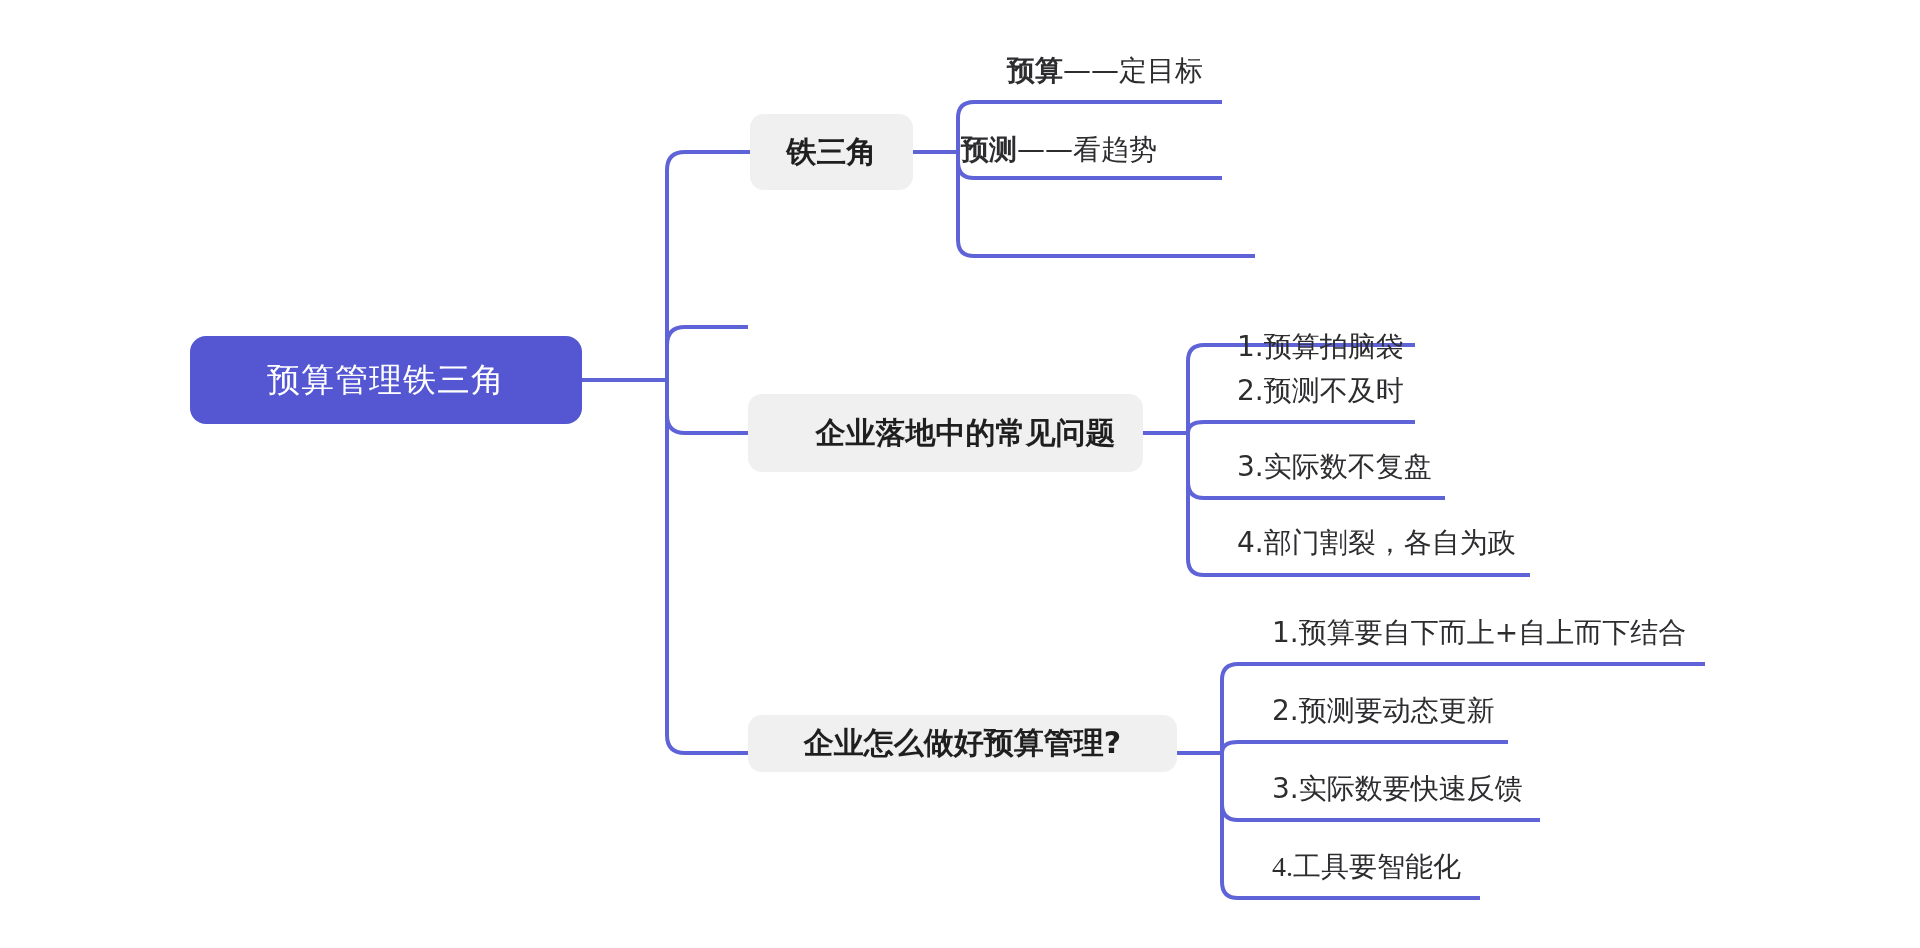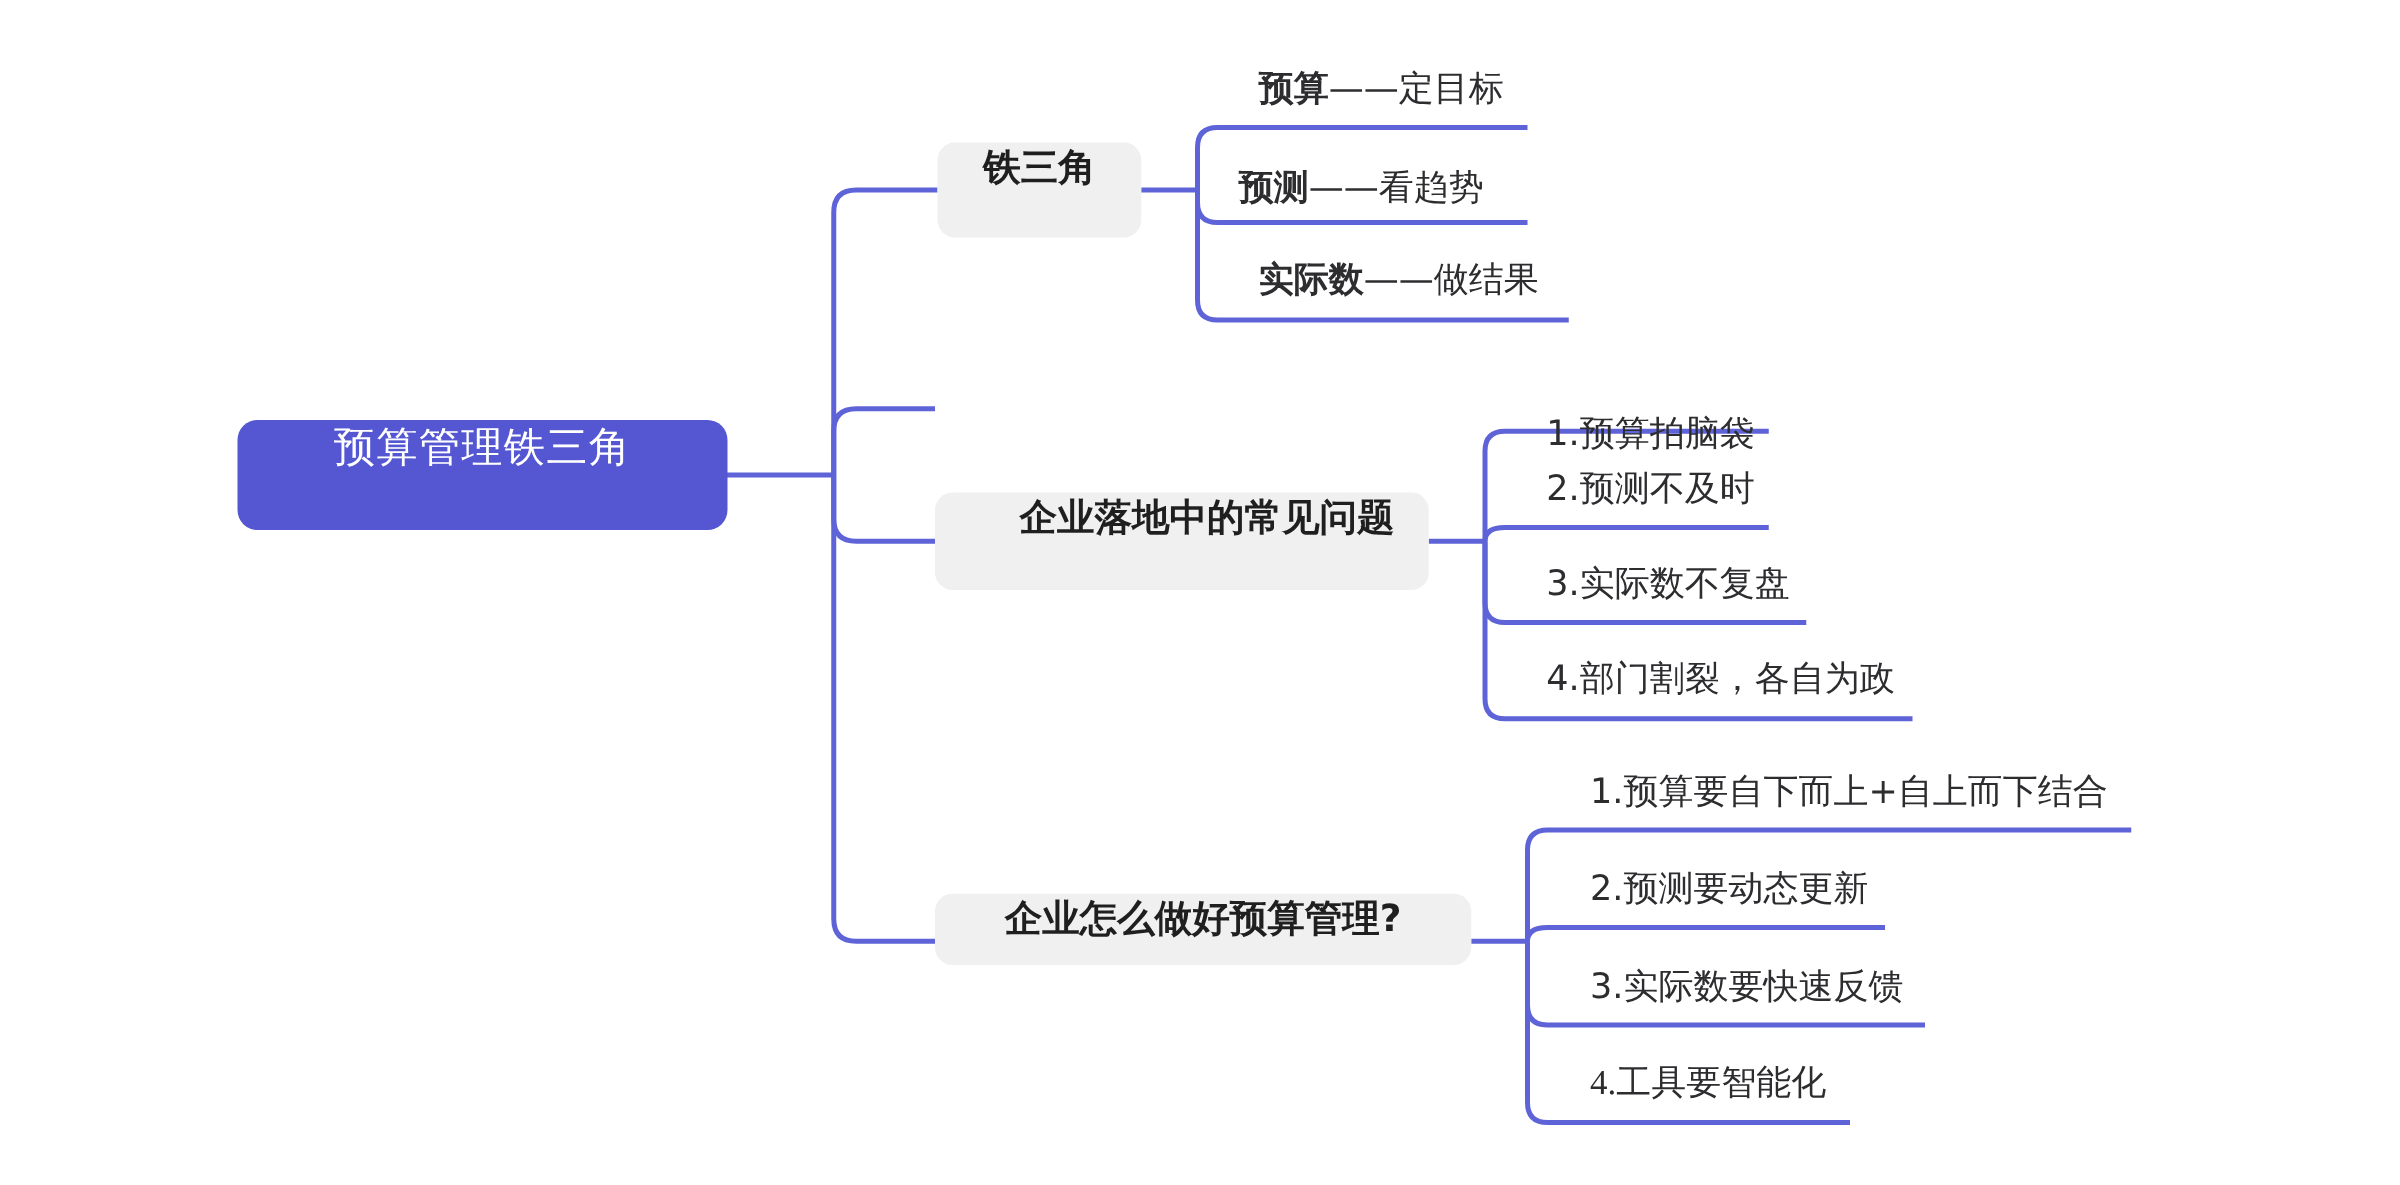--- a/index.html
+++ b/index.html
@@ -28,21 +28,21 @@
   }
   svg.links path{
     fill:none;
     stroke:var(--connector);
     stroke-width:4;
     stroke-linejoin:round;
   }
   .node{
     position:absolute;
     box-sizing:border-box;
-    display:flex;align-items:flex-start;justify-content:center;
+    display:flex;align-items:center;justify-content:center;
     white-space:nowrap;
     cursor:default;
   }
   .root-node{
     left:190px;top:336px;width:392px;height:88px;
     background:var(--root-fill);
     border-radius:16px;
     color:var(--root-text);
     font-size:33px;
     letter-spacing:1px;
@@ -61,21 +61,21 @@
   .leaf{
     position:absolute;
     height:42px;line-height:42px;
     font-size:28px;
     color:var(--leaf-text);
     white-space:nowrap;
   }
   .leaf .lead{font-weight:700;}
   
   #leaf-0-0{left:1007px;top:50px;}
-  #leaf-0-1{left:991px;top:129px;}
+  #leaf-0-1{left:961px;top:129px;}
   #leaf-0-2{left:1007px;top:203px;}
   
   #leaf-2-0{left:1237px;top:292px;margin-top:34px;}
   #leaf-2-1{left:1237px;top:370px;}
   #leaf-2-2{left:1237px;top:446px;}
   #leaf-2-3{left:1237px;top:522px;}
   
   #leaf-3-0{left:1272px;top:612px;}
   #leaf-3-1{left:1272px;top:690px;}
   #leaf-3-2{left:1272px;top:768px;}
@@ -125,23 +125,20 @@
   <div class="node branch-node" id="branch-3">
     <span>企业怎么做好预算管理?</span>
   </div>
 
   <div class="leaf" id="leaf-0-0">
     <span class="lead">预算</span><span>——定目标</span>
   </div>
   <div class="leaf" id="leaf-0-1">
     <span class="lead">预测</span><span>——看趋势</span>
   </div>
-  <div class="leaf" id="leaf-0-2">
-    <span class="lead">实际数</span><span>——做结果</span>
-  </div>
 
   <div class="leaf" id="leaf-2-0">
     <span>1.预算拍脑袋</span>
   </div>
   <div class="leaf" id="leaf-2-1">
     <span>2.预测不及时</span>
   </div>
   <div class="leaf" id="leaf-2-2">
     <span>3.实际数不复盘</span>
   </div>

